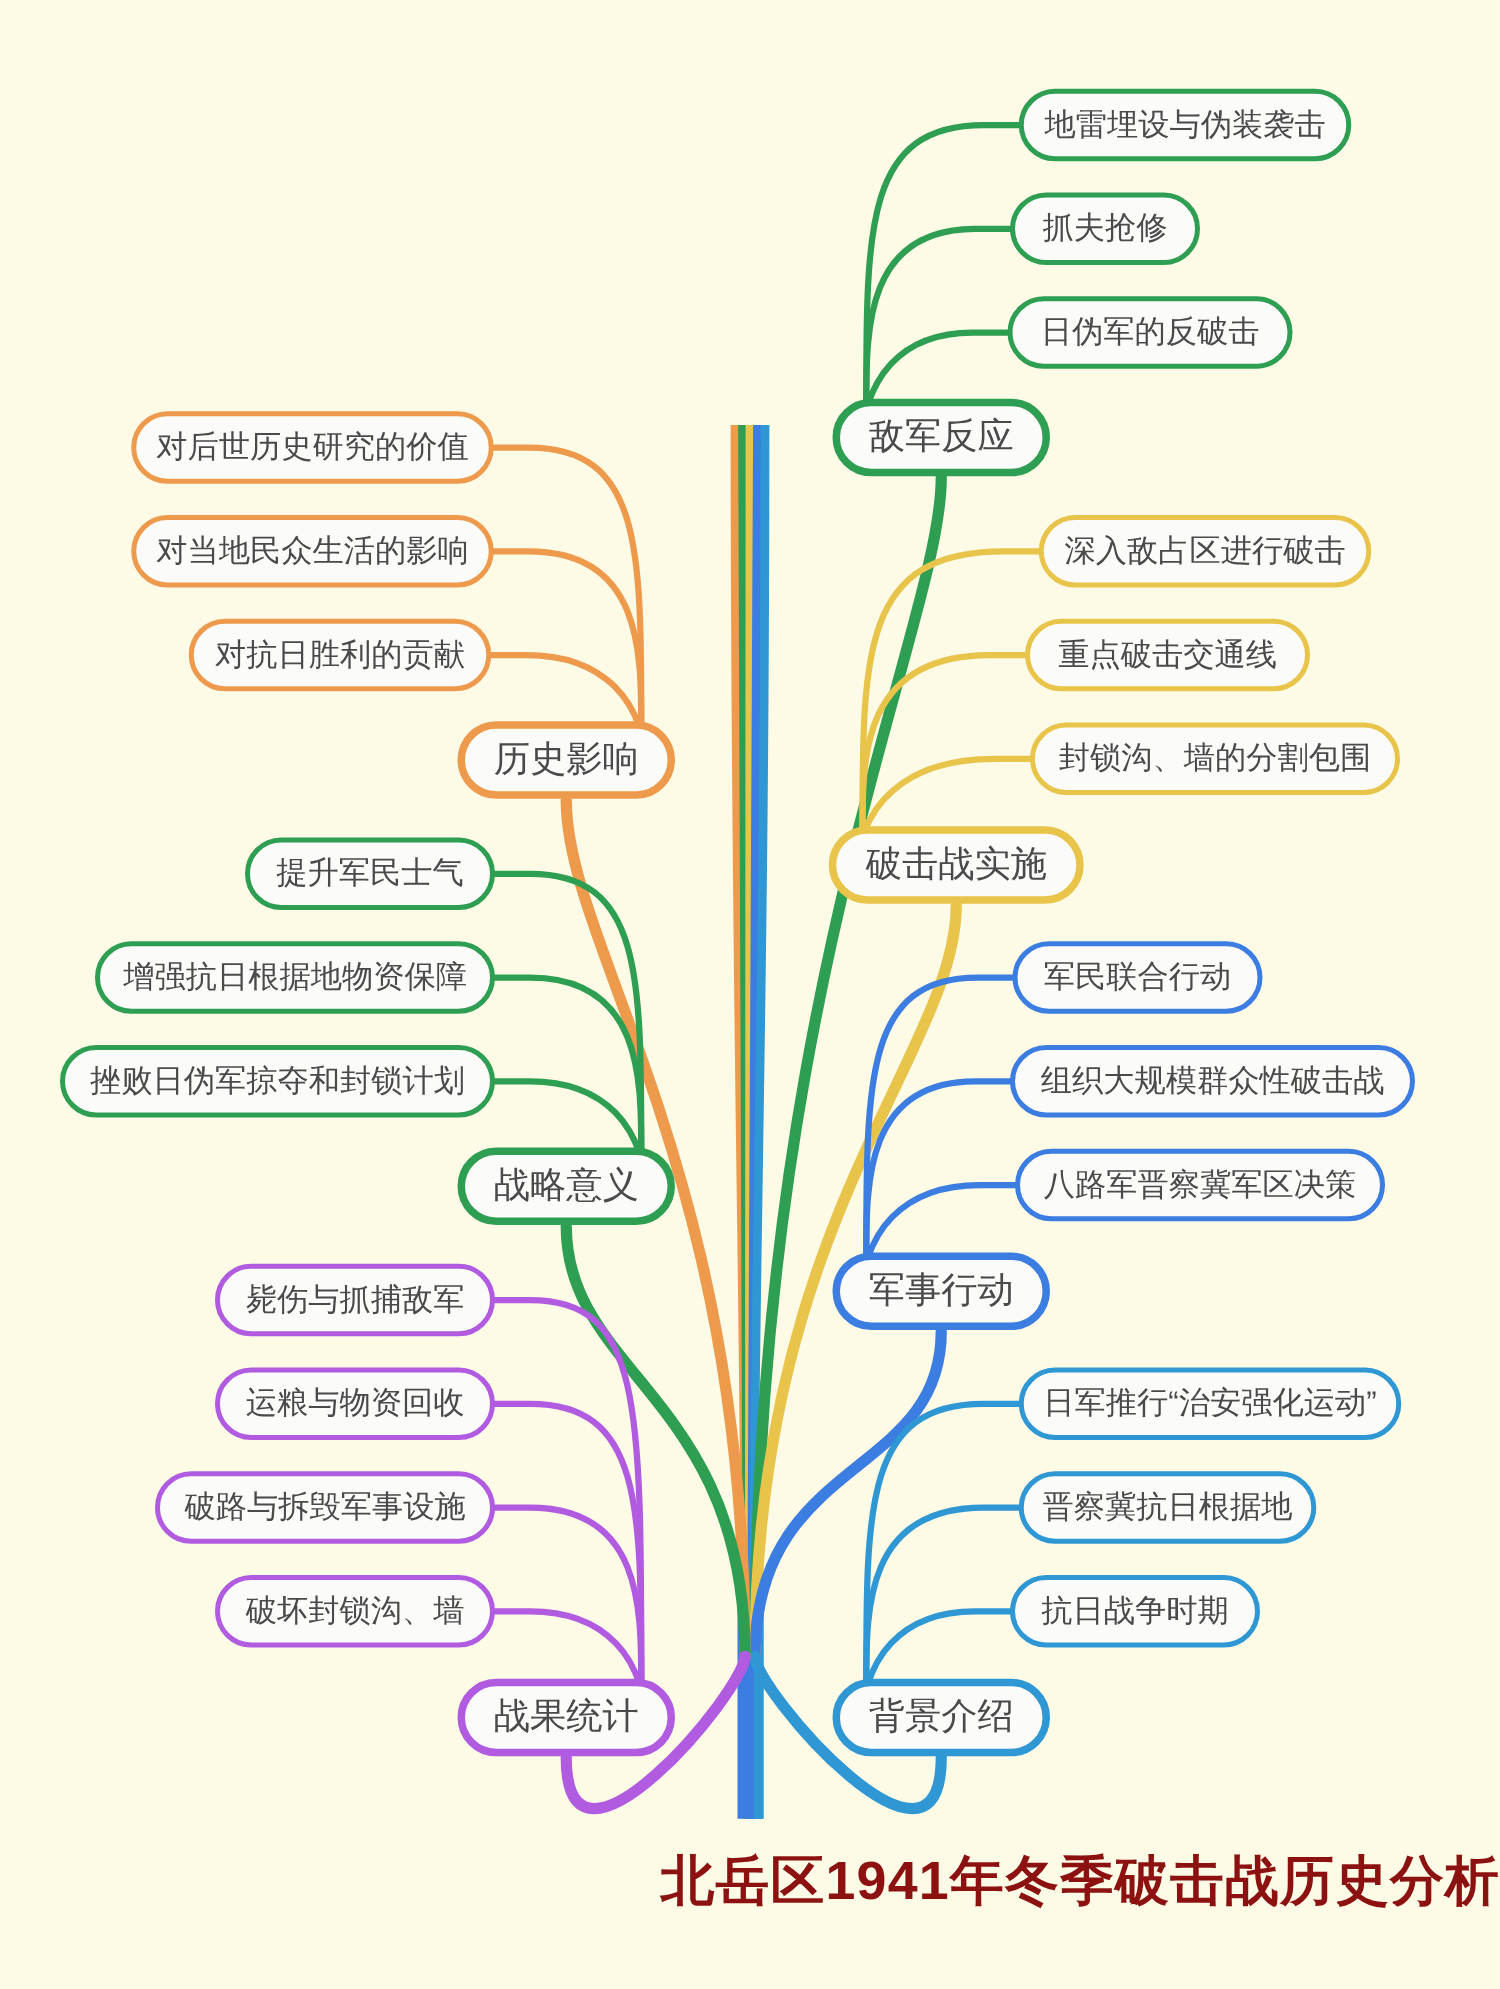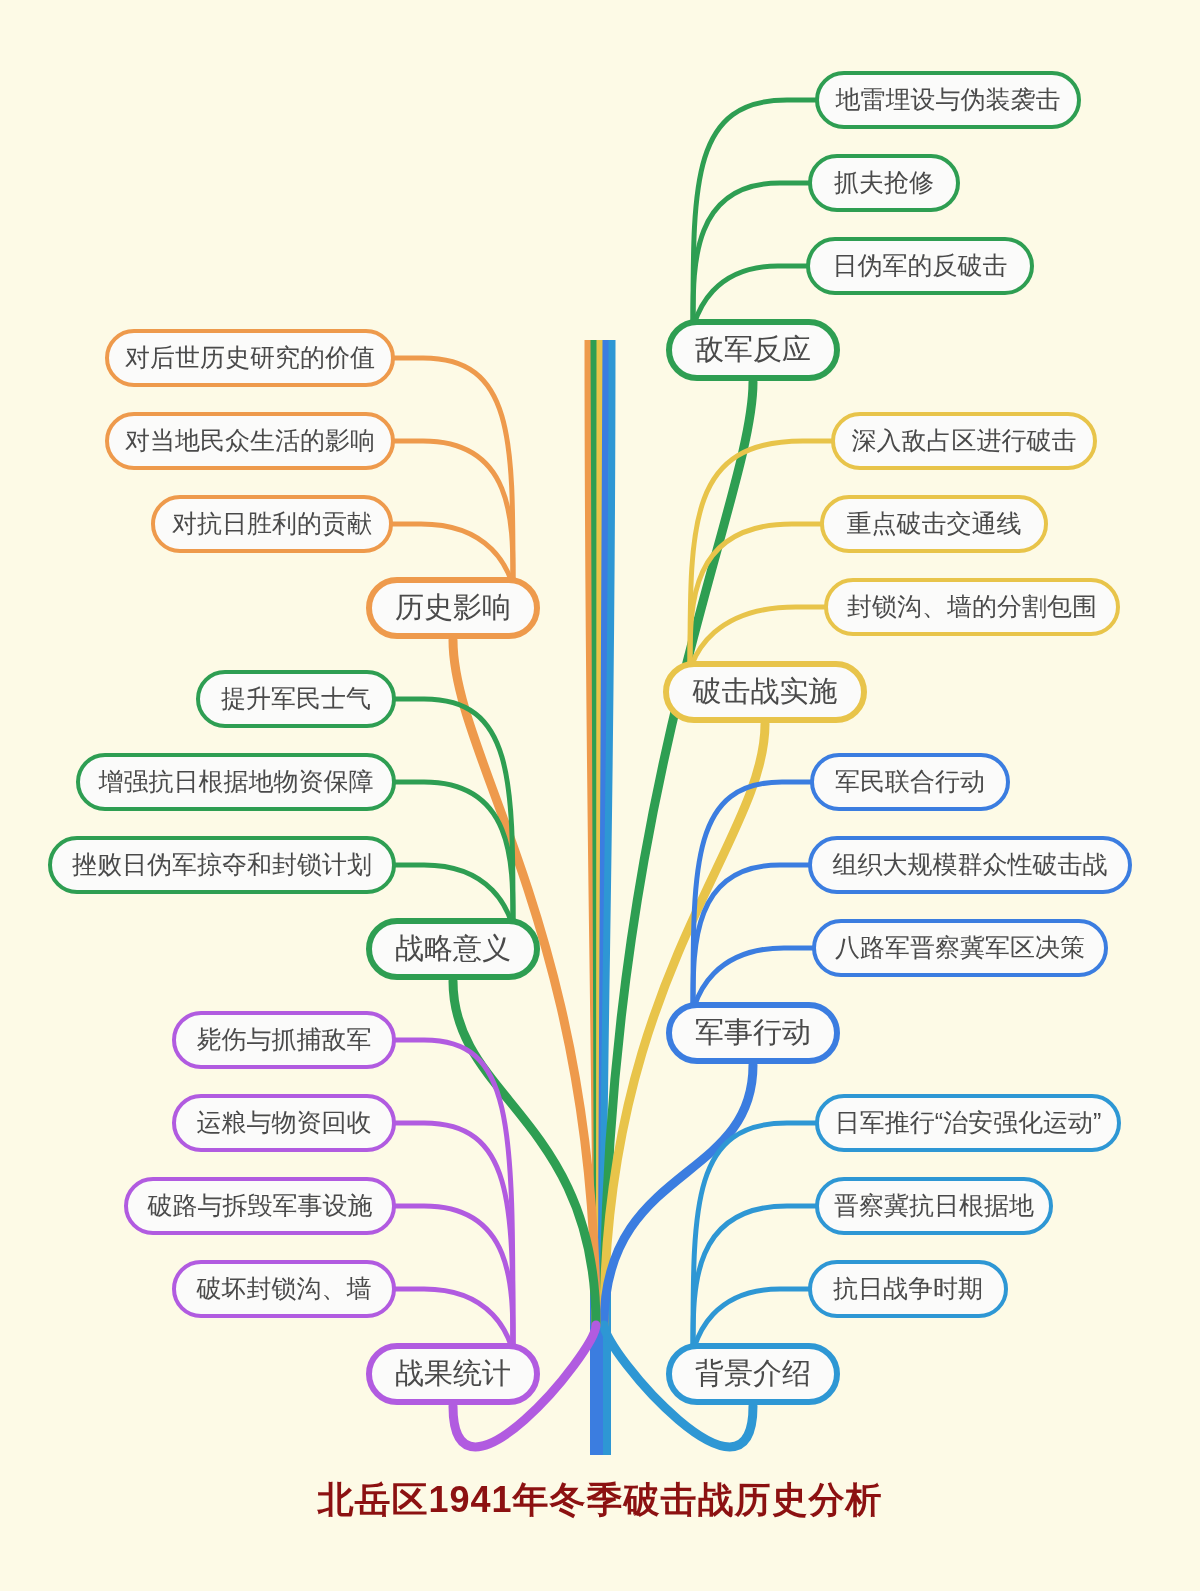--- a/index.html
+++ b/index.html
@@ -40,24 +40,24 @@
     stroke-linejoin: round;
   }
   .trunk-strand {
     fill: none;
     stroke-linecap: butt;
   }
   #title {
     position: absolute;
     left: 0;
     width: 1200px;
-    text-align: center;
+    text-align: right;
     font-family: "Liberation Sans", "DejaVu Sans", sans-serif;
     font-weight: bold;
-    font-size: 36px;
+    font-size: 43px;
     color: #8C1111;
     letter-spacing: 1px;
     white-space: nowrap;
   }
 </style>
 </head>
 <body>
 
 <div id="root">
   <svg id="mindmap" viewBox="0 0 1200 1591" xmlns="http://www.w3.org/2000/svg">

